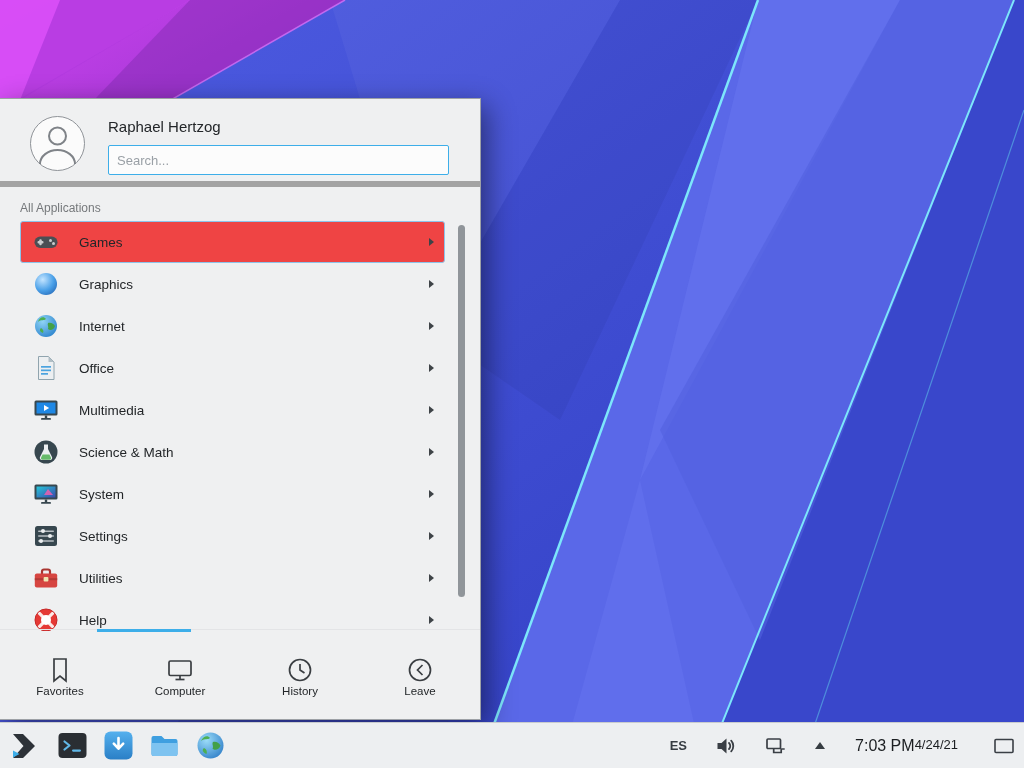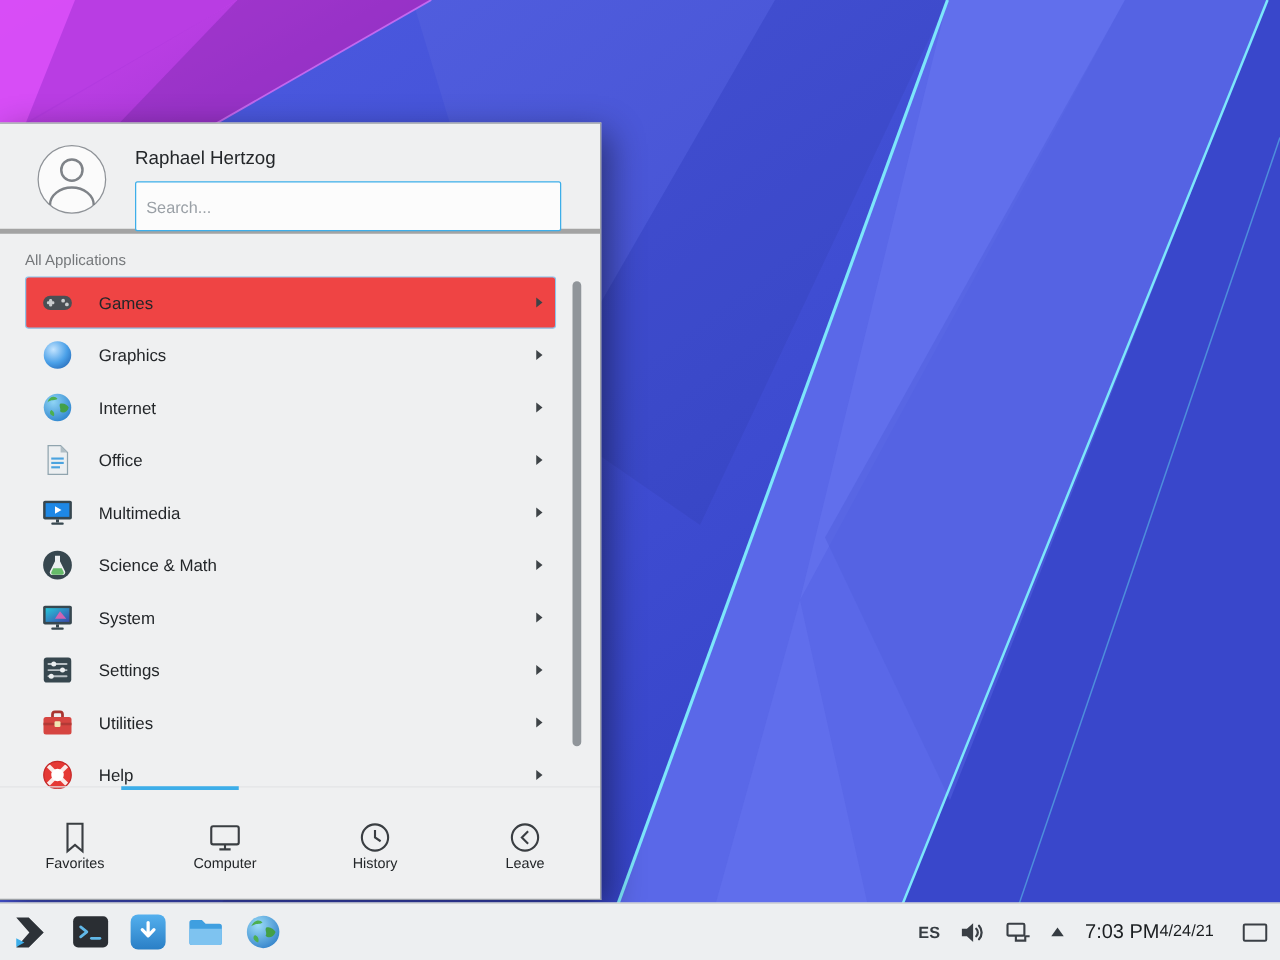--- a/index.html
+++ b/index.html
@@ -4,25 +4,25 @@
 <style>
   *{margin:0;padding:0;box-sizing:border-box}
   html,body{width:1024px;height:768px;overflow:hidden;background:#222}
   #screen{position:relative;width:1024px;height:768px;font-family:"Liberation Sans",sans-serif;overflow:hidden;background:#3240c4}
   .wallpaper{position:absolute;inset:0}
   .wallpaper svg{display:block}
 
   
   .kickoff{position:absolute;left:0;top:98px;width:481px;height:622px;background:#eff0f1;
            border:1px solid #9da1a6;border-left:none;box-shadow:6px 8px 26px rgba(0,0,0,.45)}
-  .ko-header{position:absolute;top:0;left:0;right:0;height:88px;border-bottom:4px solid #a3a3a3}
+  .ko-header{position:absolute;top:0;left:0;right:0;height:88px;border-bottom:6px solid #a3a3a3}
   .avatar{position:absolute;left:30px;top:17px;width:55px;height:55px;border-radius:50%;
           border:1px solid #8f9398;background:#fbfbfb;display:flex;align-items:center;justify-content:center}
   .user-name{position:absolute;left:108px;top:19px;font-size:15px;color:#232629}
-  .search{position:absolute;left:108px;top:46px;width:341px;height:40px;border:1px solid #3daee9;border-radius:2px;
+  .search{position:absolute;left:108px;top:46px;width:341px;height:30px;border:1px solid #3daee9;border-radius:2px;
           background:#fcfcfc;font:13px "Liberation Sans",sans-serif;color:#be185d;padding:0 8px;outline:none}
   .search::placeholder{color:#9aa0a6}
   .section-label{position:absolute;left:20px;top:102px;font-size:12px;color:#75787b}
   .app-list{position:absolute;left:20px;top:122px;width:425px;height:410px;overflow:hidden}
   .app-item{height:42px;display:flex;align-items:center;padding:0 10px 0 12px;border:1px solid transparent;border-radius:3px;cursor:default}
   .app-item.selected{background:#ef4444;border-color:#8ec4ea}
   .app-icon{width:26px;height:26px;margin-right:20px;flex:0 0 26px}
   .app-icon svg{display:block}
   .app-label{font-size:13.5px;color:#232629}
   .arrow{margin-left:auto;width:0;height:0;border-left:5px solid #3e4347;border-top:4.5px solid transparent;border-bottom:4.5px solid transparent}
@@ -34,21 +34,21 @@
   .ko-tab svg{width:30px;height:30px;display:block}
   .tab-label{font-size:11.5px;color:#232629}
 
   
   .taskbar{position:absolute;left:0;bottom:0;width:1024px;height:46px;background:#edeff1;border-top:1px solid #c9ccce;
            display:flex;align-items:center}
   .tb-btn{display:flex;align-items:center;justify-content:center}
   .tb-launcher{width:36px;height:36px;margin-left:6px}
   .tb-icon{width:31px;height:31px;margin-left:15px}
   .tb-icon svg,.tb-launcher svg{display:block}
-  .tray{margin-left:auto;display:flex;align-items:center;gap:15px;height:100%;padding-right:2px}
+  .tray{margin-left:auto;display:flex;align-items:center;gap:28px;height:100%;padding-right:2px}
   .kbd-layout{font-size:13px;font-weight:bold;color:#363c42}
   .tray-icon{display:flex;align-items:center;justify-content:center}
   .caret-up{width:0;height:0;border-left:5.5px solid transparent;border-right:5.5px solid transparent;border-bottom:7px solid #363c42}
   .clock{display:flex;flex-direction:row;align-items:center;line-height:1.12;margin-left:2px}
   .clock-time{font-size:16px;color:#1b1e21}
   .clock-date{font-size:13px;color:#1b1e21}
   .show-desktop{width:36px;height:100%;display:flex;align-items:center;justify-content:center}
 </style>
 </head>
 <body>

